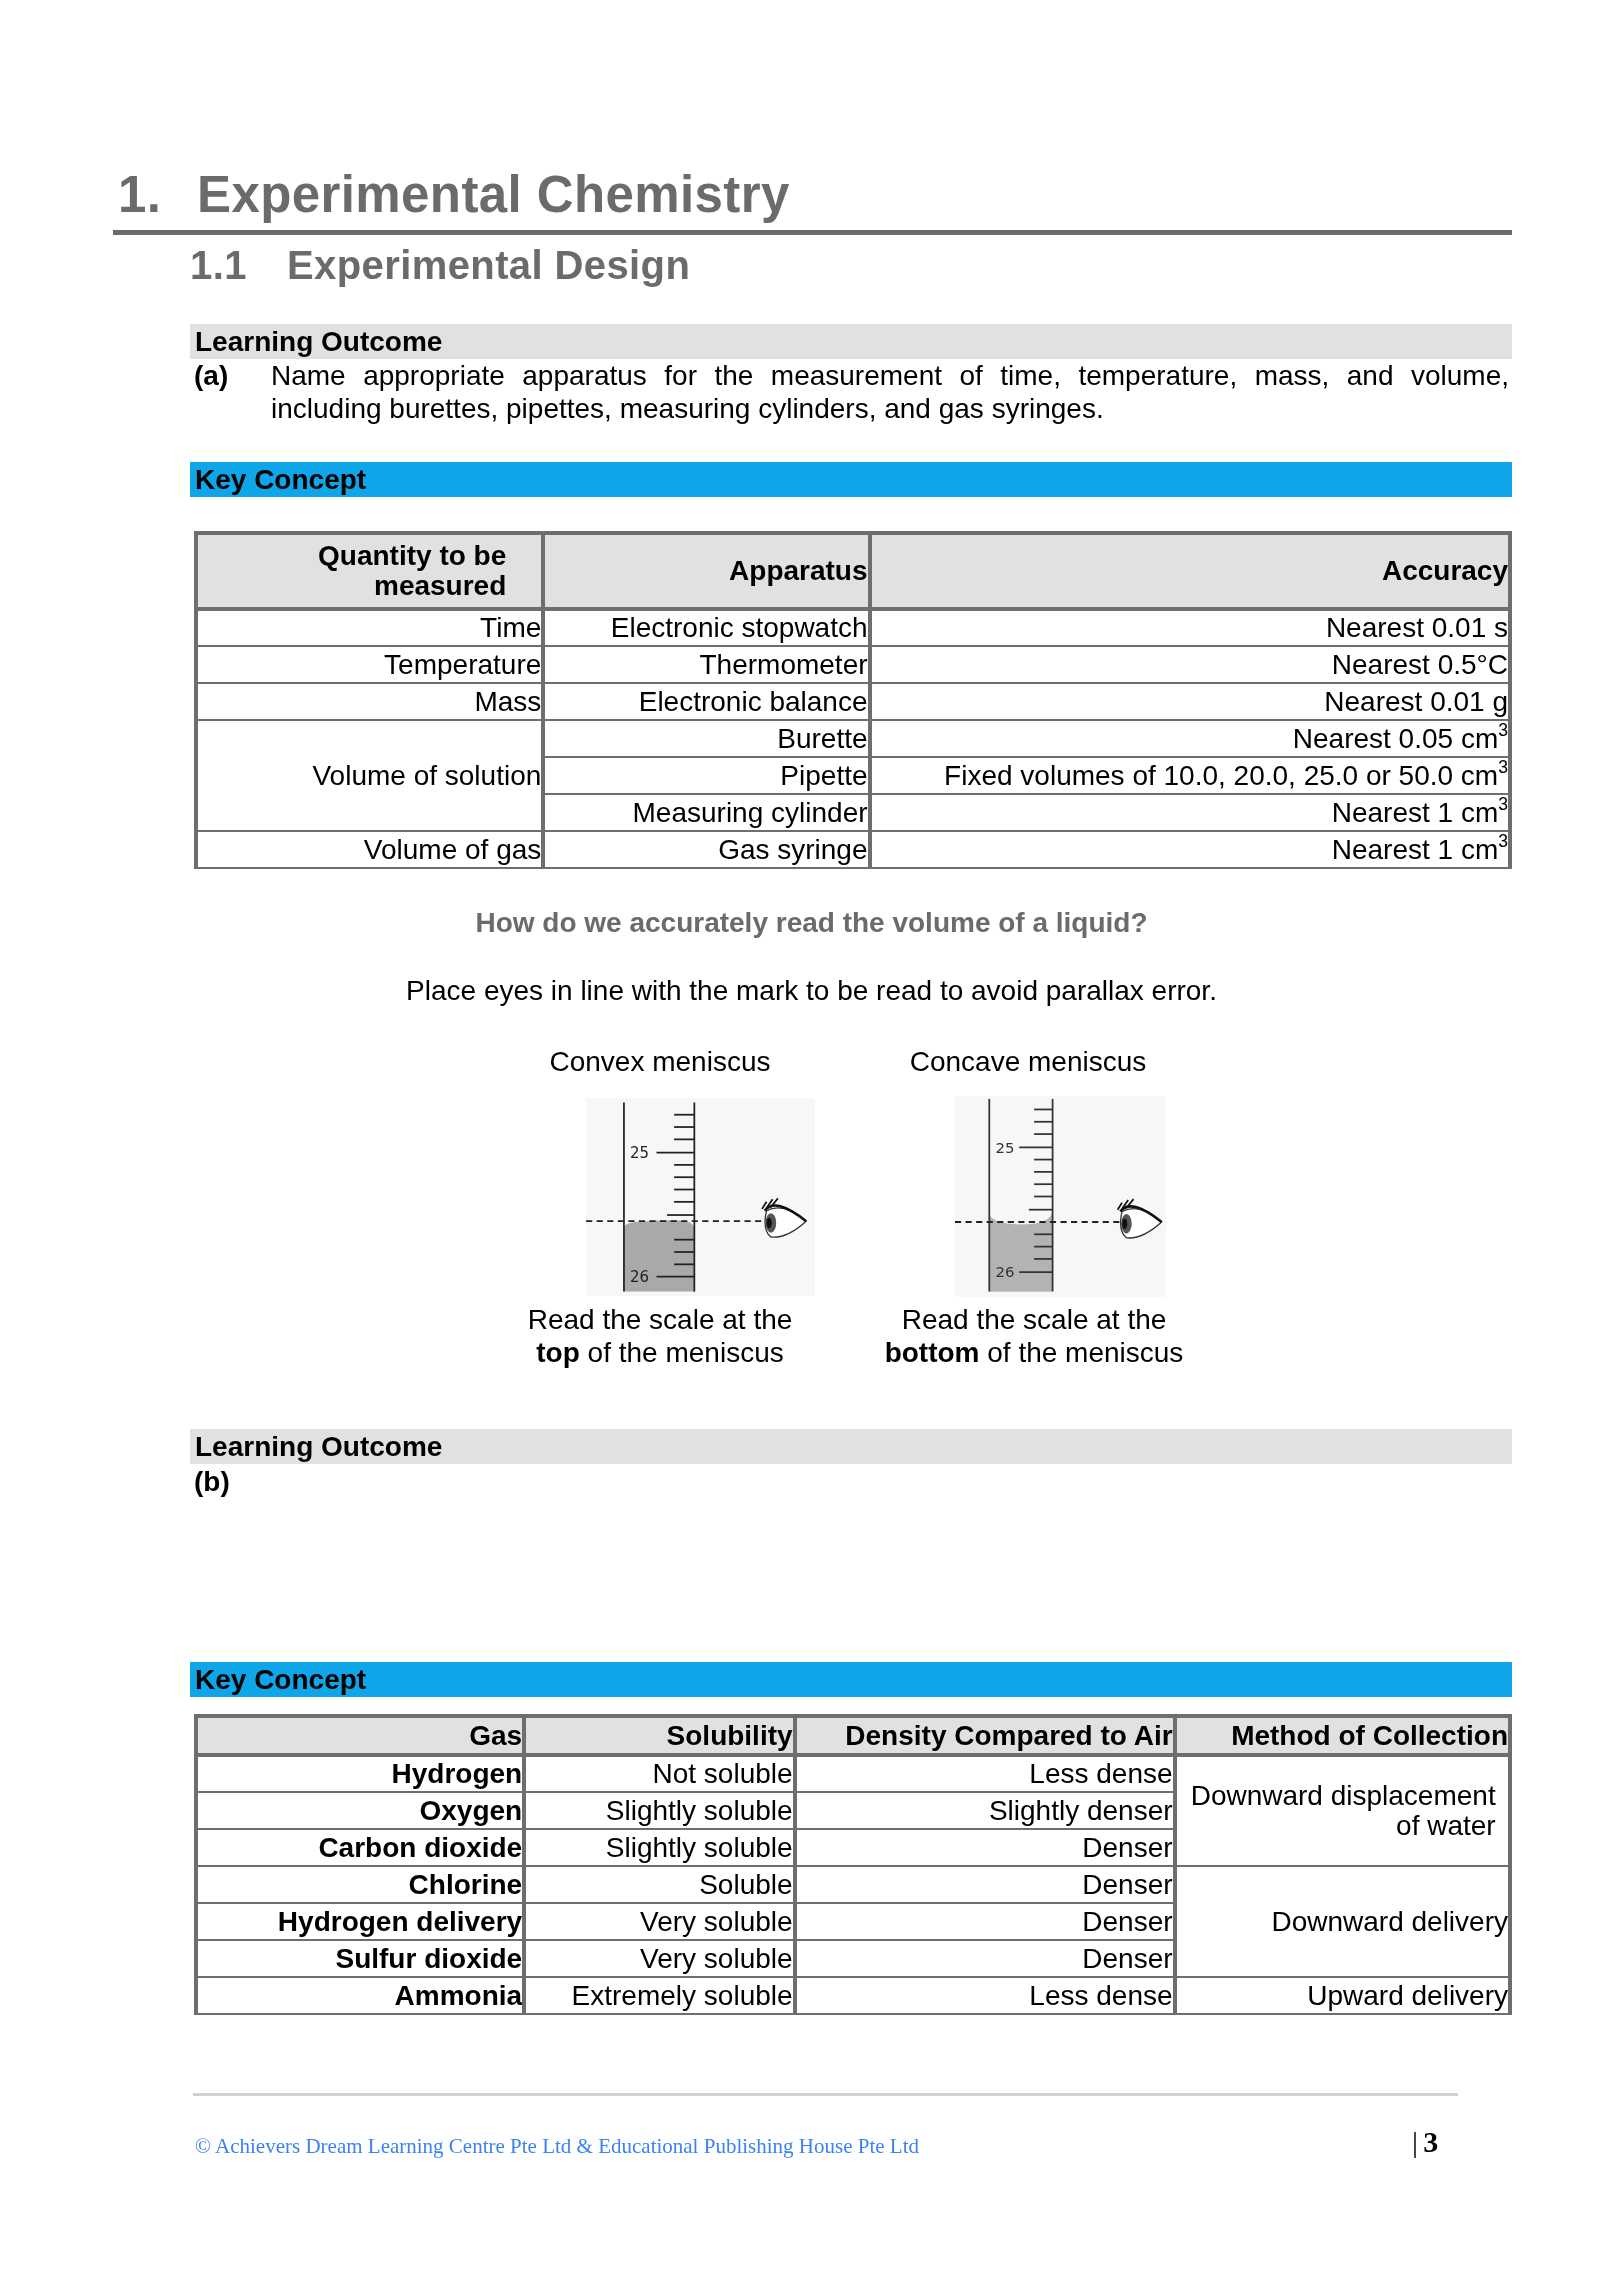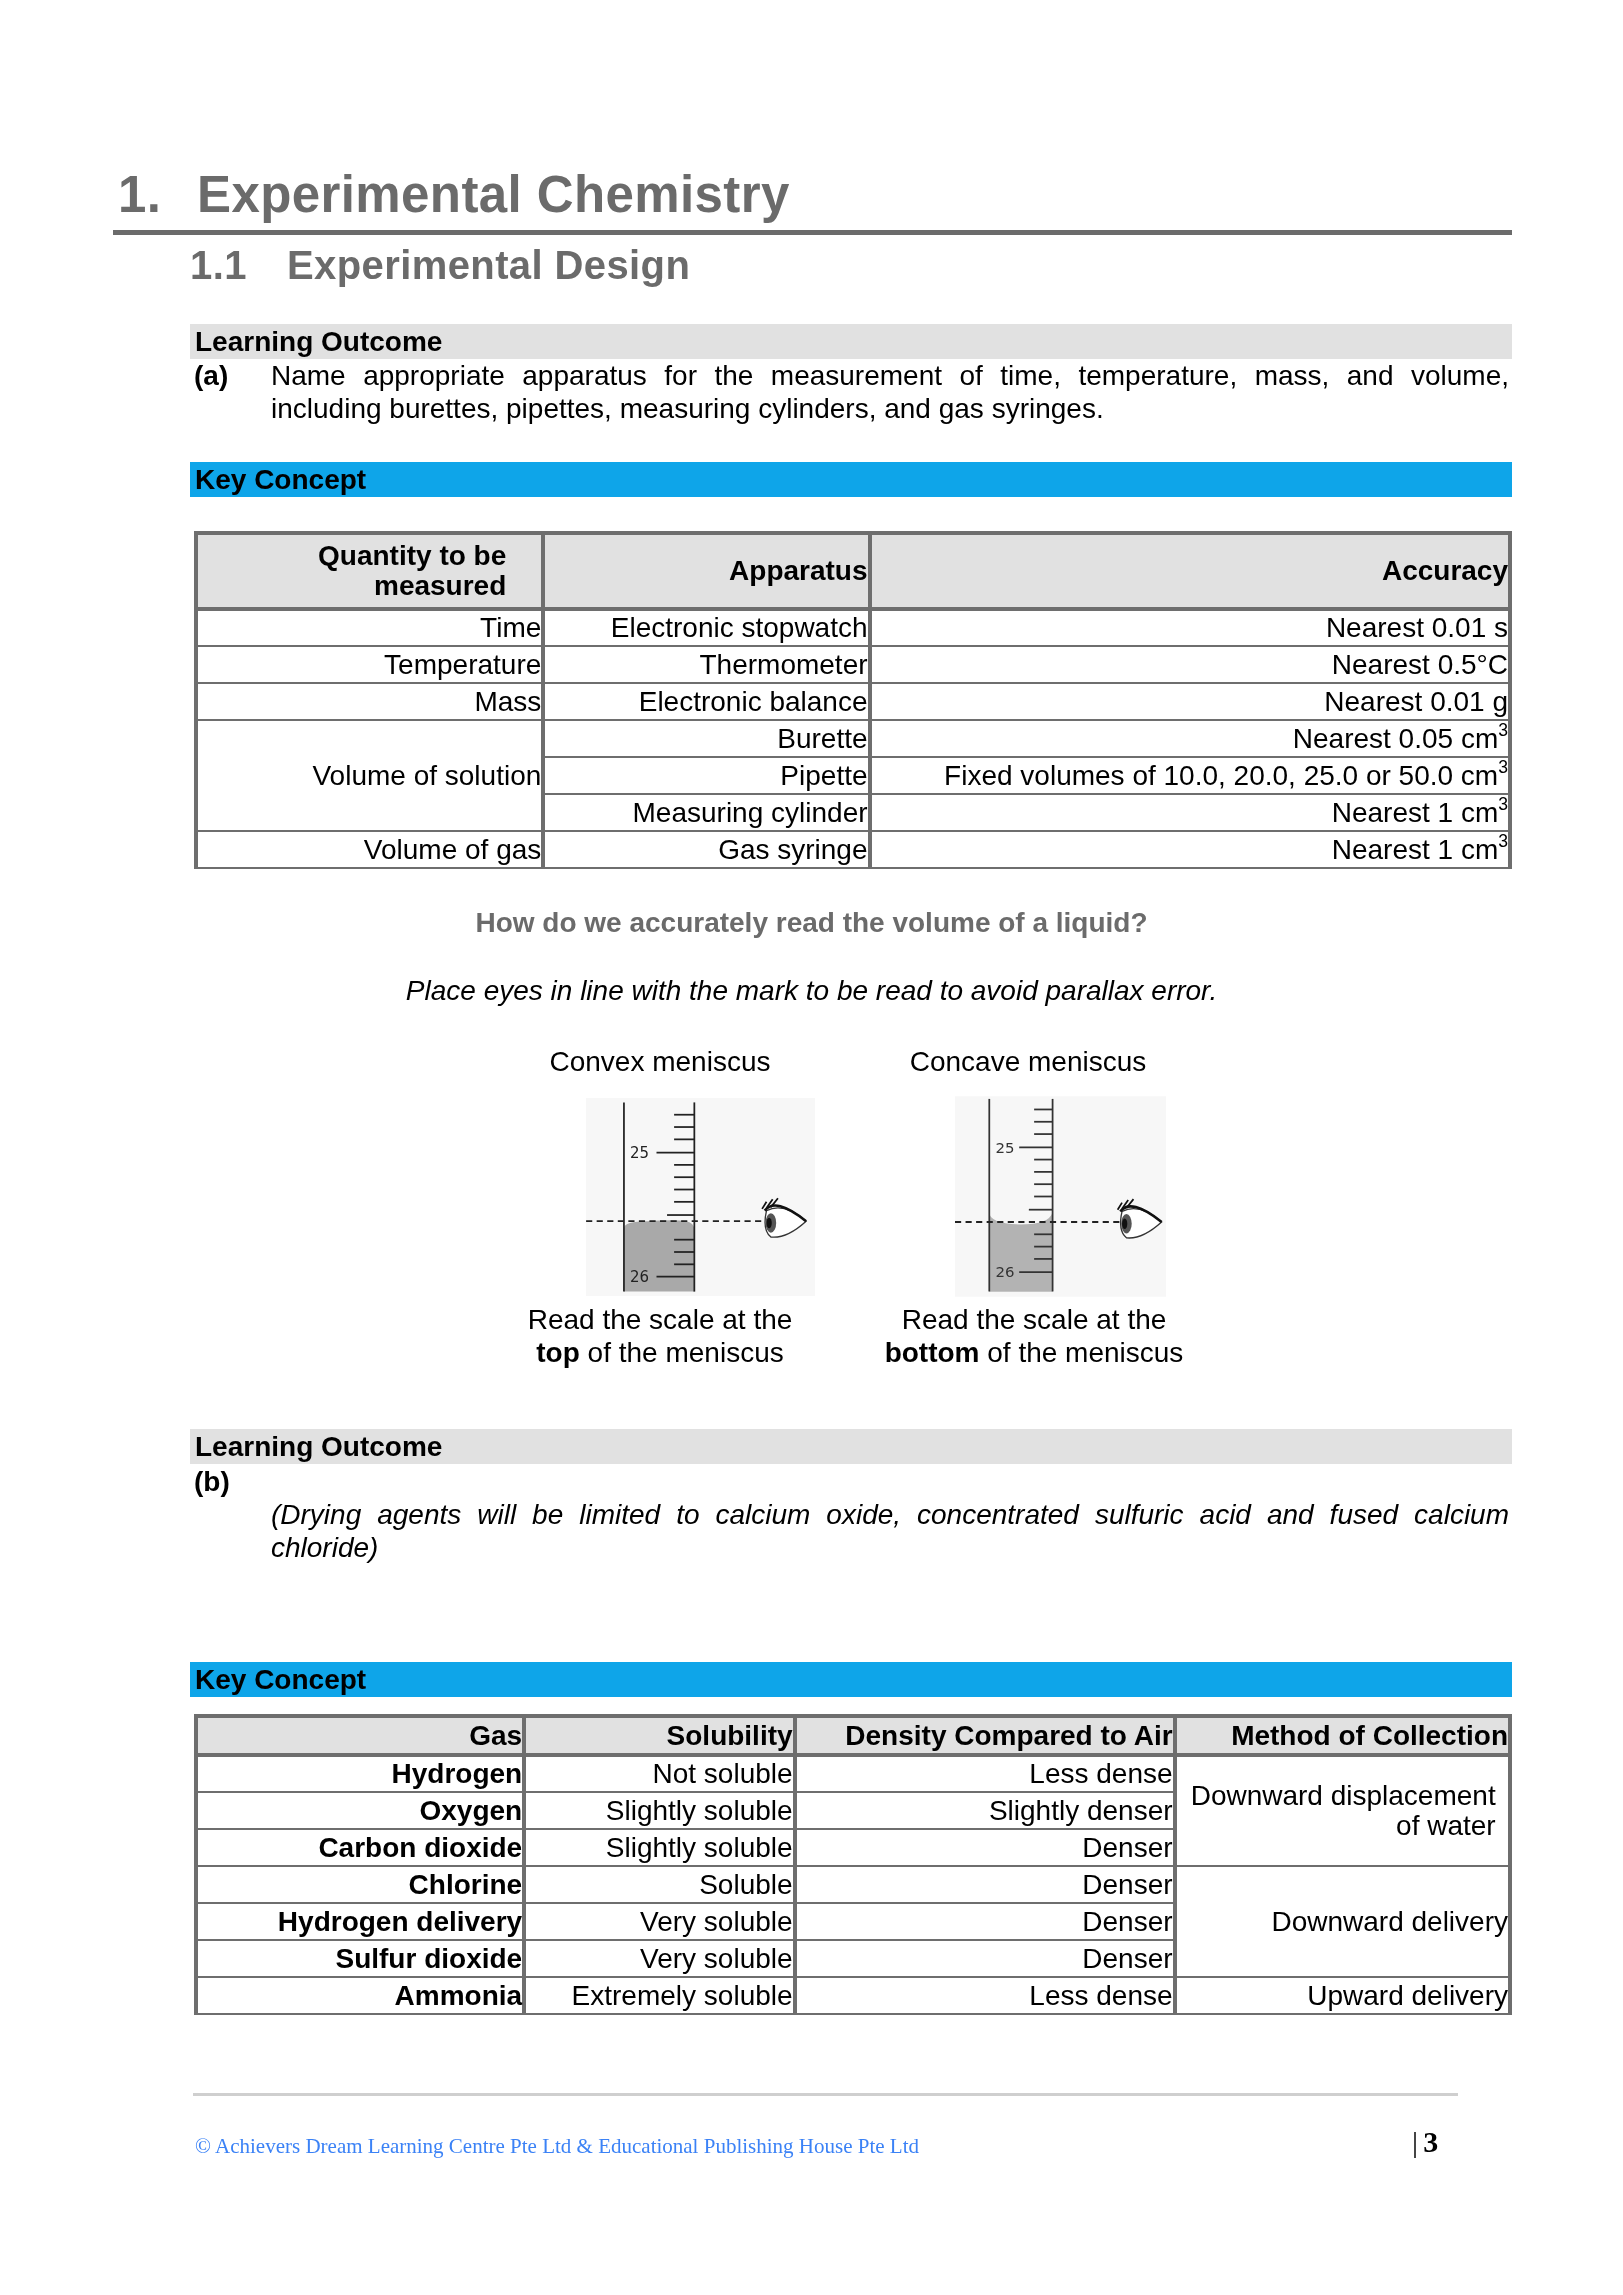--- a/index.html
+++ b/index.html
@@ -18,21 +18,21 @@
   .outcome .label { position:absolute; left:0; top:0; font-weight:bold; }
   .outcome .text { margin-left:77px; text-align:justify; text-align-last:left; }
   .outcome .note { margin-left:77px; margin-top:33px; font-style:italic; text-align:justify; text-align-last:left; }
   table.kt { position:absolute; border-collapse:collapse; font-size:28px; }
   table.kt td, table.kt th { border:4.4px solid #6e6e6e; text-align:right; padding:0; line-height:30px; }
   table.kt th { background:#e1e1e1; font-weight:bold; }
   table.kt td.thin { border-top-width:2.6px; border-bottom-width:2.6px; }
   sup { font-size:17.6px; line-height:0; vertical-align:12.3px; }
   .q { left:0; width:1623px; text-align:center; font-size:28px; white-space:nowrap; }
   .q.title { top:907px; font-weight:bold; color:#6b6b6b; }
-  .q.hint { top:975px;font-style:italic; }
+  .q.hint { top:975px; }
   .diag { text-align:center; font-size:28px; }
   .diag .cap-top { white-space:nowrap; }
   .diag .cap-bot { line-height:33px; white-space:nowrap; }
   .diag b { font-weight:bold; }
   .footer-rule { left:193px; top:2093px; width:1265px; height:2.6px; background:#cfcfcf; }
   .footer-text { left:195px; top:2134px; font-family:"Liberation Serif", serif; font-size:21px; color:#3b82f6; white-space:nowrap; }
   .page-num { left:1412px; top:2125px; font-family:"Liberation Serif", serif; font-size:30px; font-weight:bold; color:#000; white-space:nowrap; }
   .page-num .pipe { font-weight:normal; margin-right:5.3px; }
 </style>
 </head>
@@ -186,21 +186,20 @@
   </g>
 </svg>
 <div class="abs diag" style="left:858px; top:1303px; width:352px;">
   <div class="cap-bot">Read the scale at the</div>
   <div class="cap-bot"><b>bottom</b><span> of the meniscus</span></div>
 </div>
 
 <div class="abs bar lo" style="top:1429px;">Learning Outcome</div>
 <div class="abs outcome" style="top:1465px;">
   <span class="label">(b)</span>
-  <div class="note">(Drying agents will be limited to calcium oxide, concentrated sulfuric acid and fused calcium chloride)</div>
 </div>
 
 <div class="abs bar kc" style="top:1662px;">Key Concept</div>
 
 <table class="kt" style="left:194px; top:1714px; width:1318px;">
   <colgroup>
       <col style="width:329px">
       <col style="width:271px">
       <col style="width:381px">
       <col style="width:336px">

